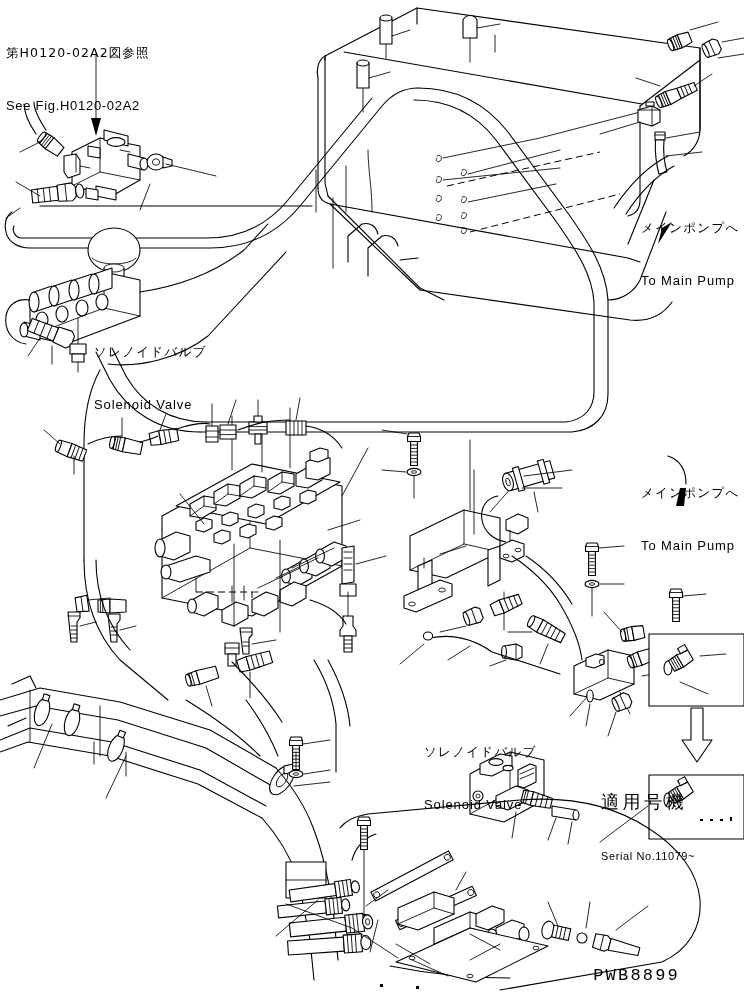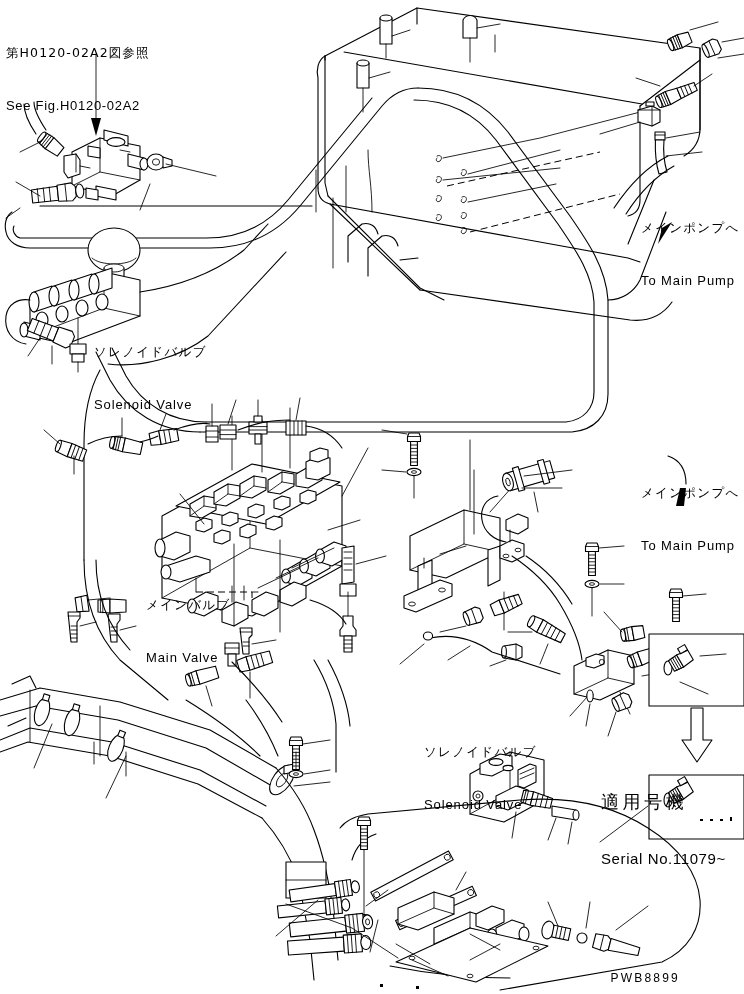--- a/index.html
+++ b/index.html
@@ -54,28 +54,28 @@
   #ref-note .en { font-size: 13px; letter-spacing: 0.7px; }
 
   #lbl-tank      { left: 303px; top: 216px; }
   #lbl-pump-top  { left: 641px; top: 183px; }
   #lbl-sol-top   { left: 94px;  top: 307px; }
   #lbl-main-valve{ left: 146px; top: 560px; }
   #lbl-pump-mid  { left: 641px; top: 448px; }
   #lbl-sol-bot   { left: 424px; top: 707px; }
   #lbl-serial    { left: 601px; top: 753px; }
   #lbl-serial .jp { font-size: 18px; letter-spacing: 3.6px; }
-  #lbl-serial .en { font-size: 15px; letter-spacing: 0.6px; }
+  #lbl-serial .en { font-size: 11px; letter-spacing: 0.6px; }
 
   #drawing-code {
     position: absolute;
     right: 8px;
     bottom: 9px;
-    font-family: Liberation Sans, sans-serif;
-    font-size: 12px;
+    font-family: Liberation Mono, monospace;
+    font-size: 17px;
     letter-spacing: 2.2px;
     color: #000;
   }
 </style>
 </head>
 <body>
 
 <div id="sheet">
 
   <svg id="art" viewBox="0 0 744 994" xmlns="http://www.w3.org/2000/svg">
@@ -841,24 +841,20 @@
   <div class="lbl" id="lbl-pump-top">
     <span class="jp">メインポンプへ</span>
     <span class="en">To Main Pump</span>
   </div>
 
   <div class="lbl" id="lbl-sol-top">
     <span class="jp">ソレノイドバルブ</span>
     <span class="en">Solenoid Valve</span>
   </div>
 
-  <div class="lbl" id="lbl-main-valve">
-    <span class="jp">メインバルブ</span>
-    <span class="en">Main Valve</span>
-  </div>
 
   <div class="lbl" id="lbl-pump-mid">
     <span class="jp">メインポンプへ</span>
     <span class="en">To Main Pump</span>
   </div>
 
   <div class="lbl" id="lbl-sol-bot">
     <span class="jp">ソレノイドバルブ</span>
     <span class="en">Solenoid Valve</span>
   </div>

